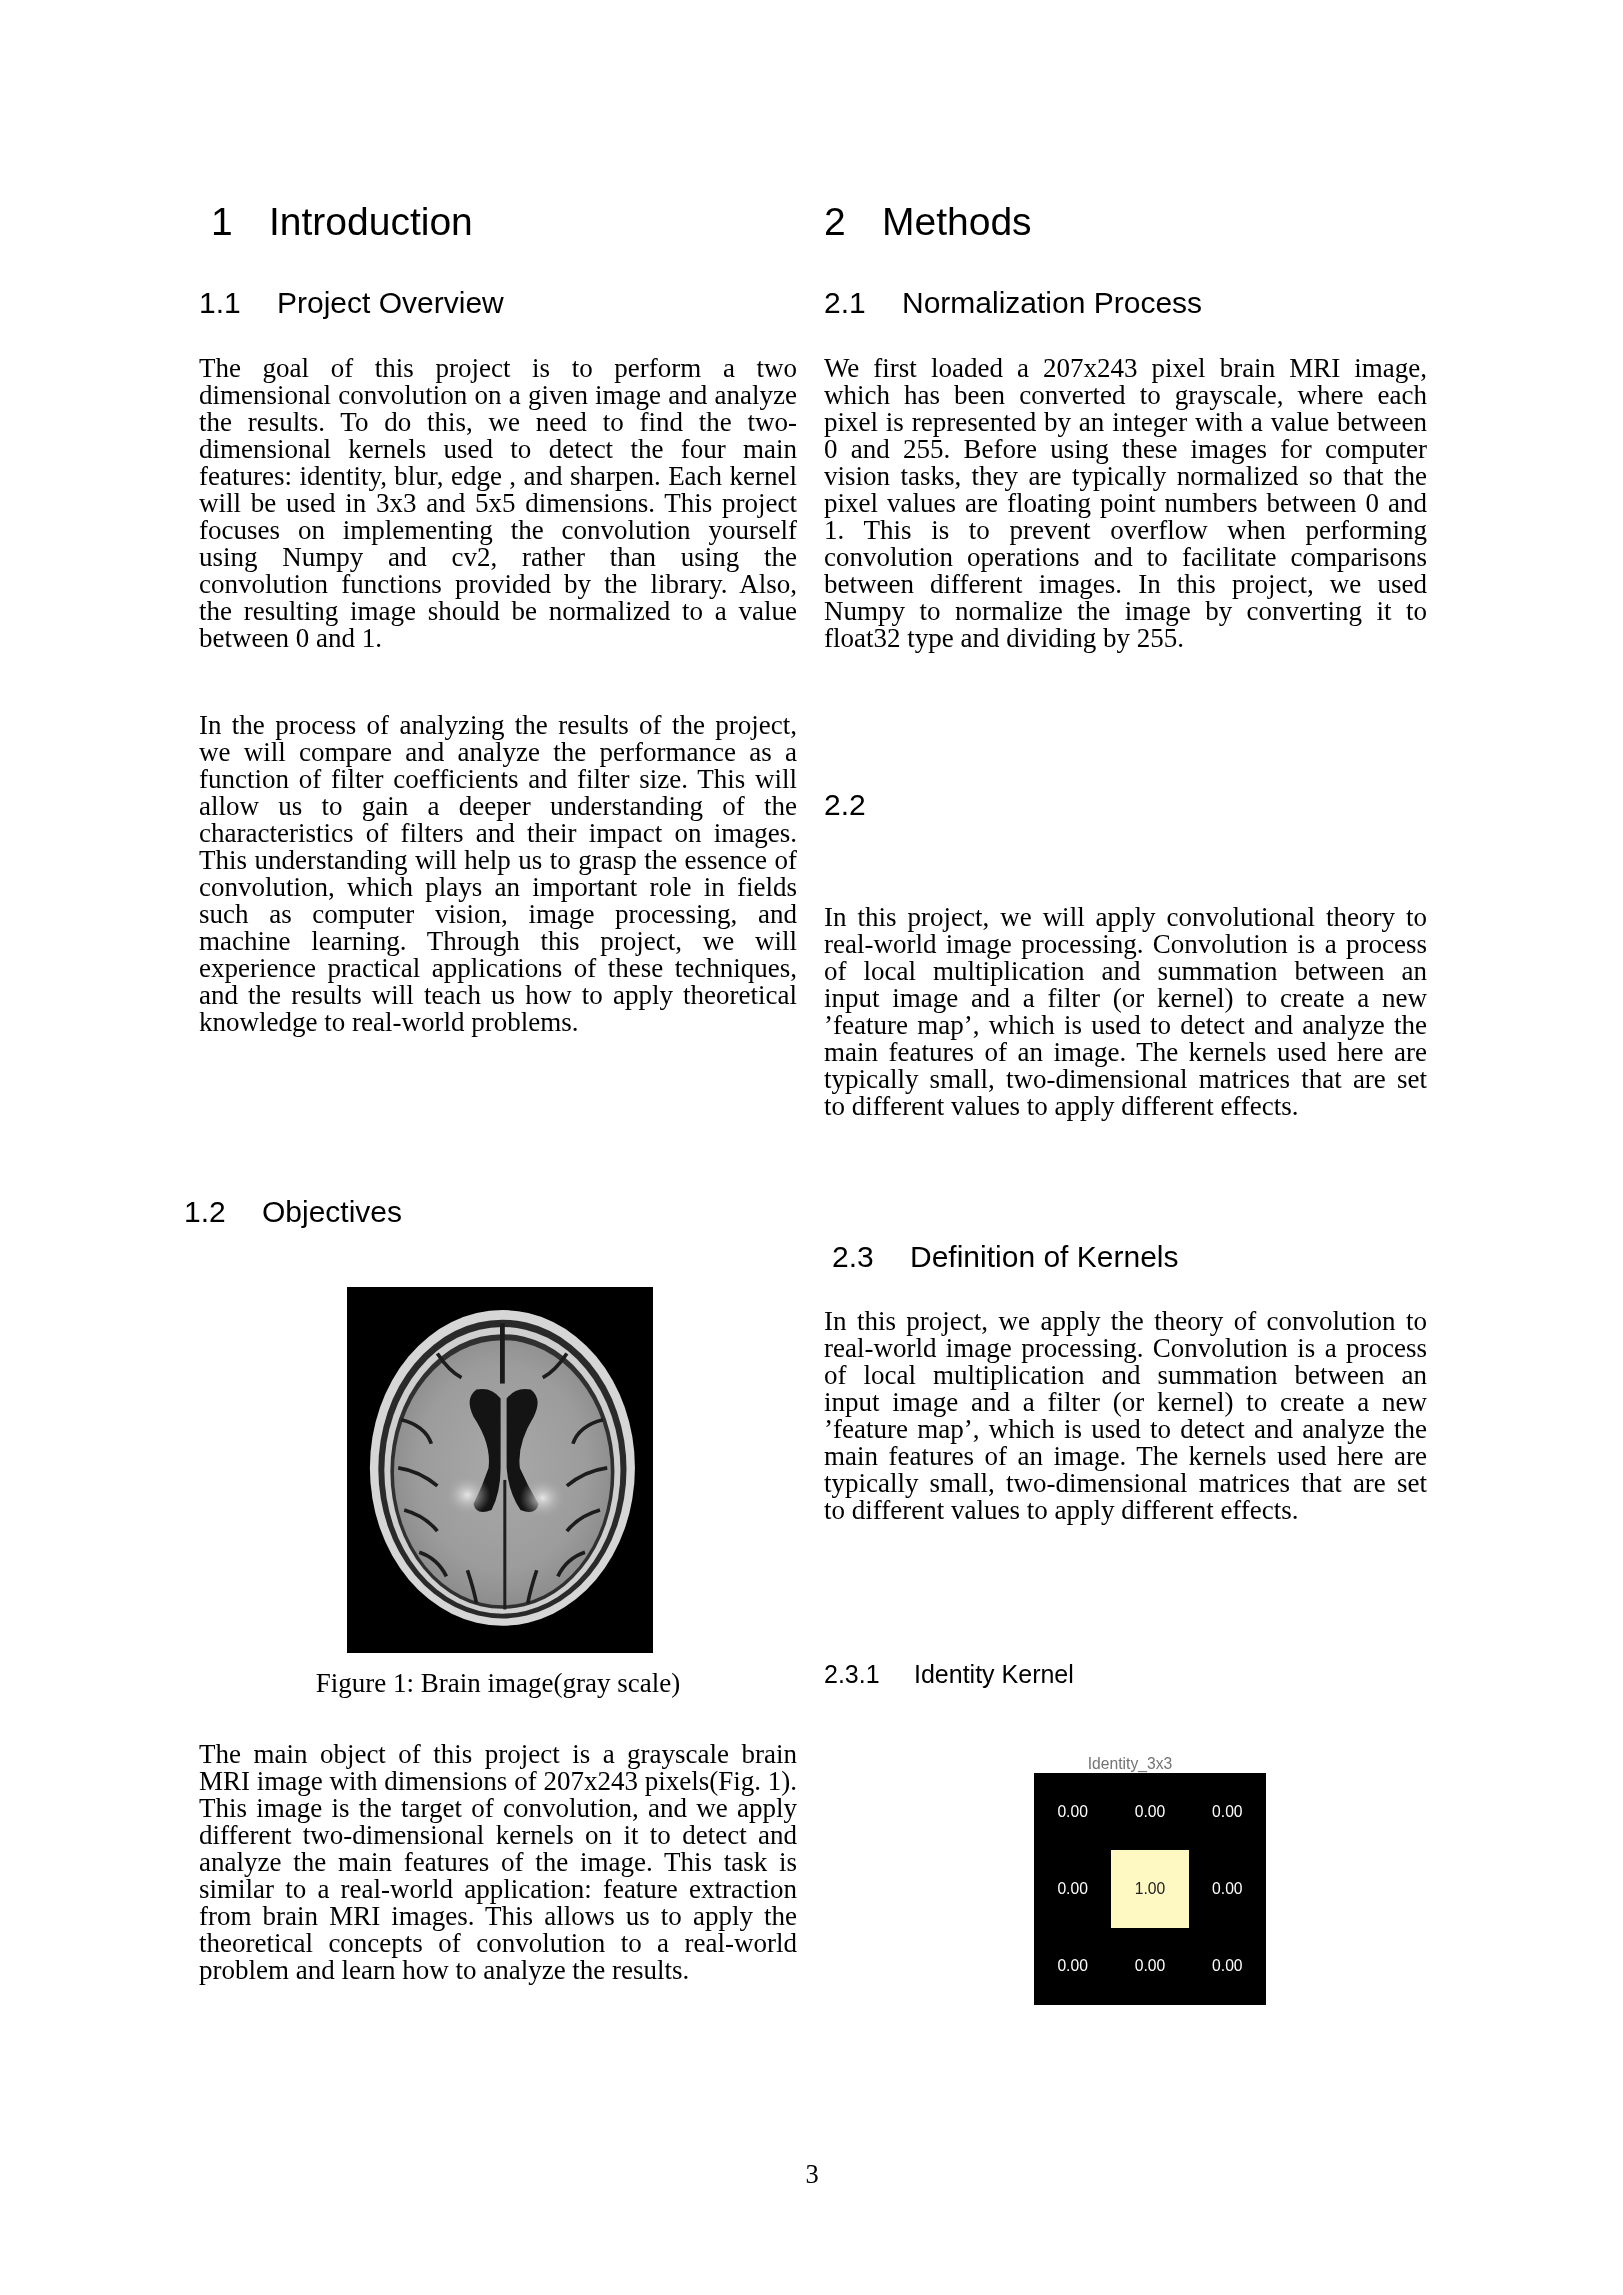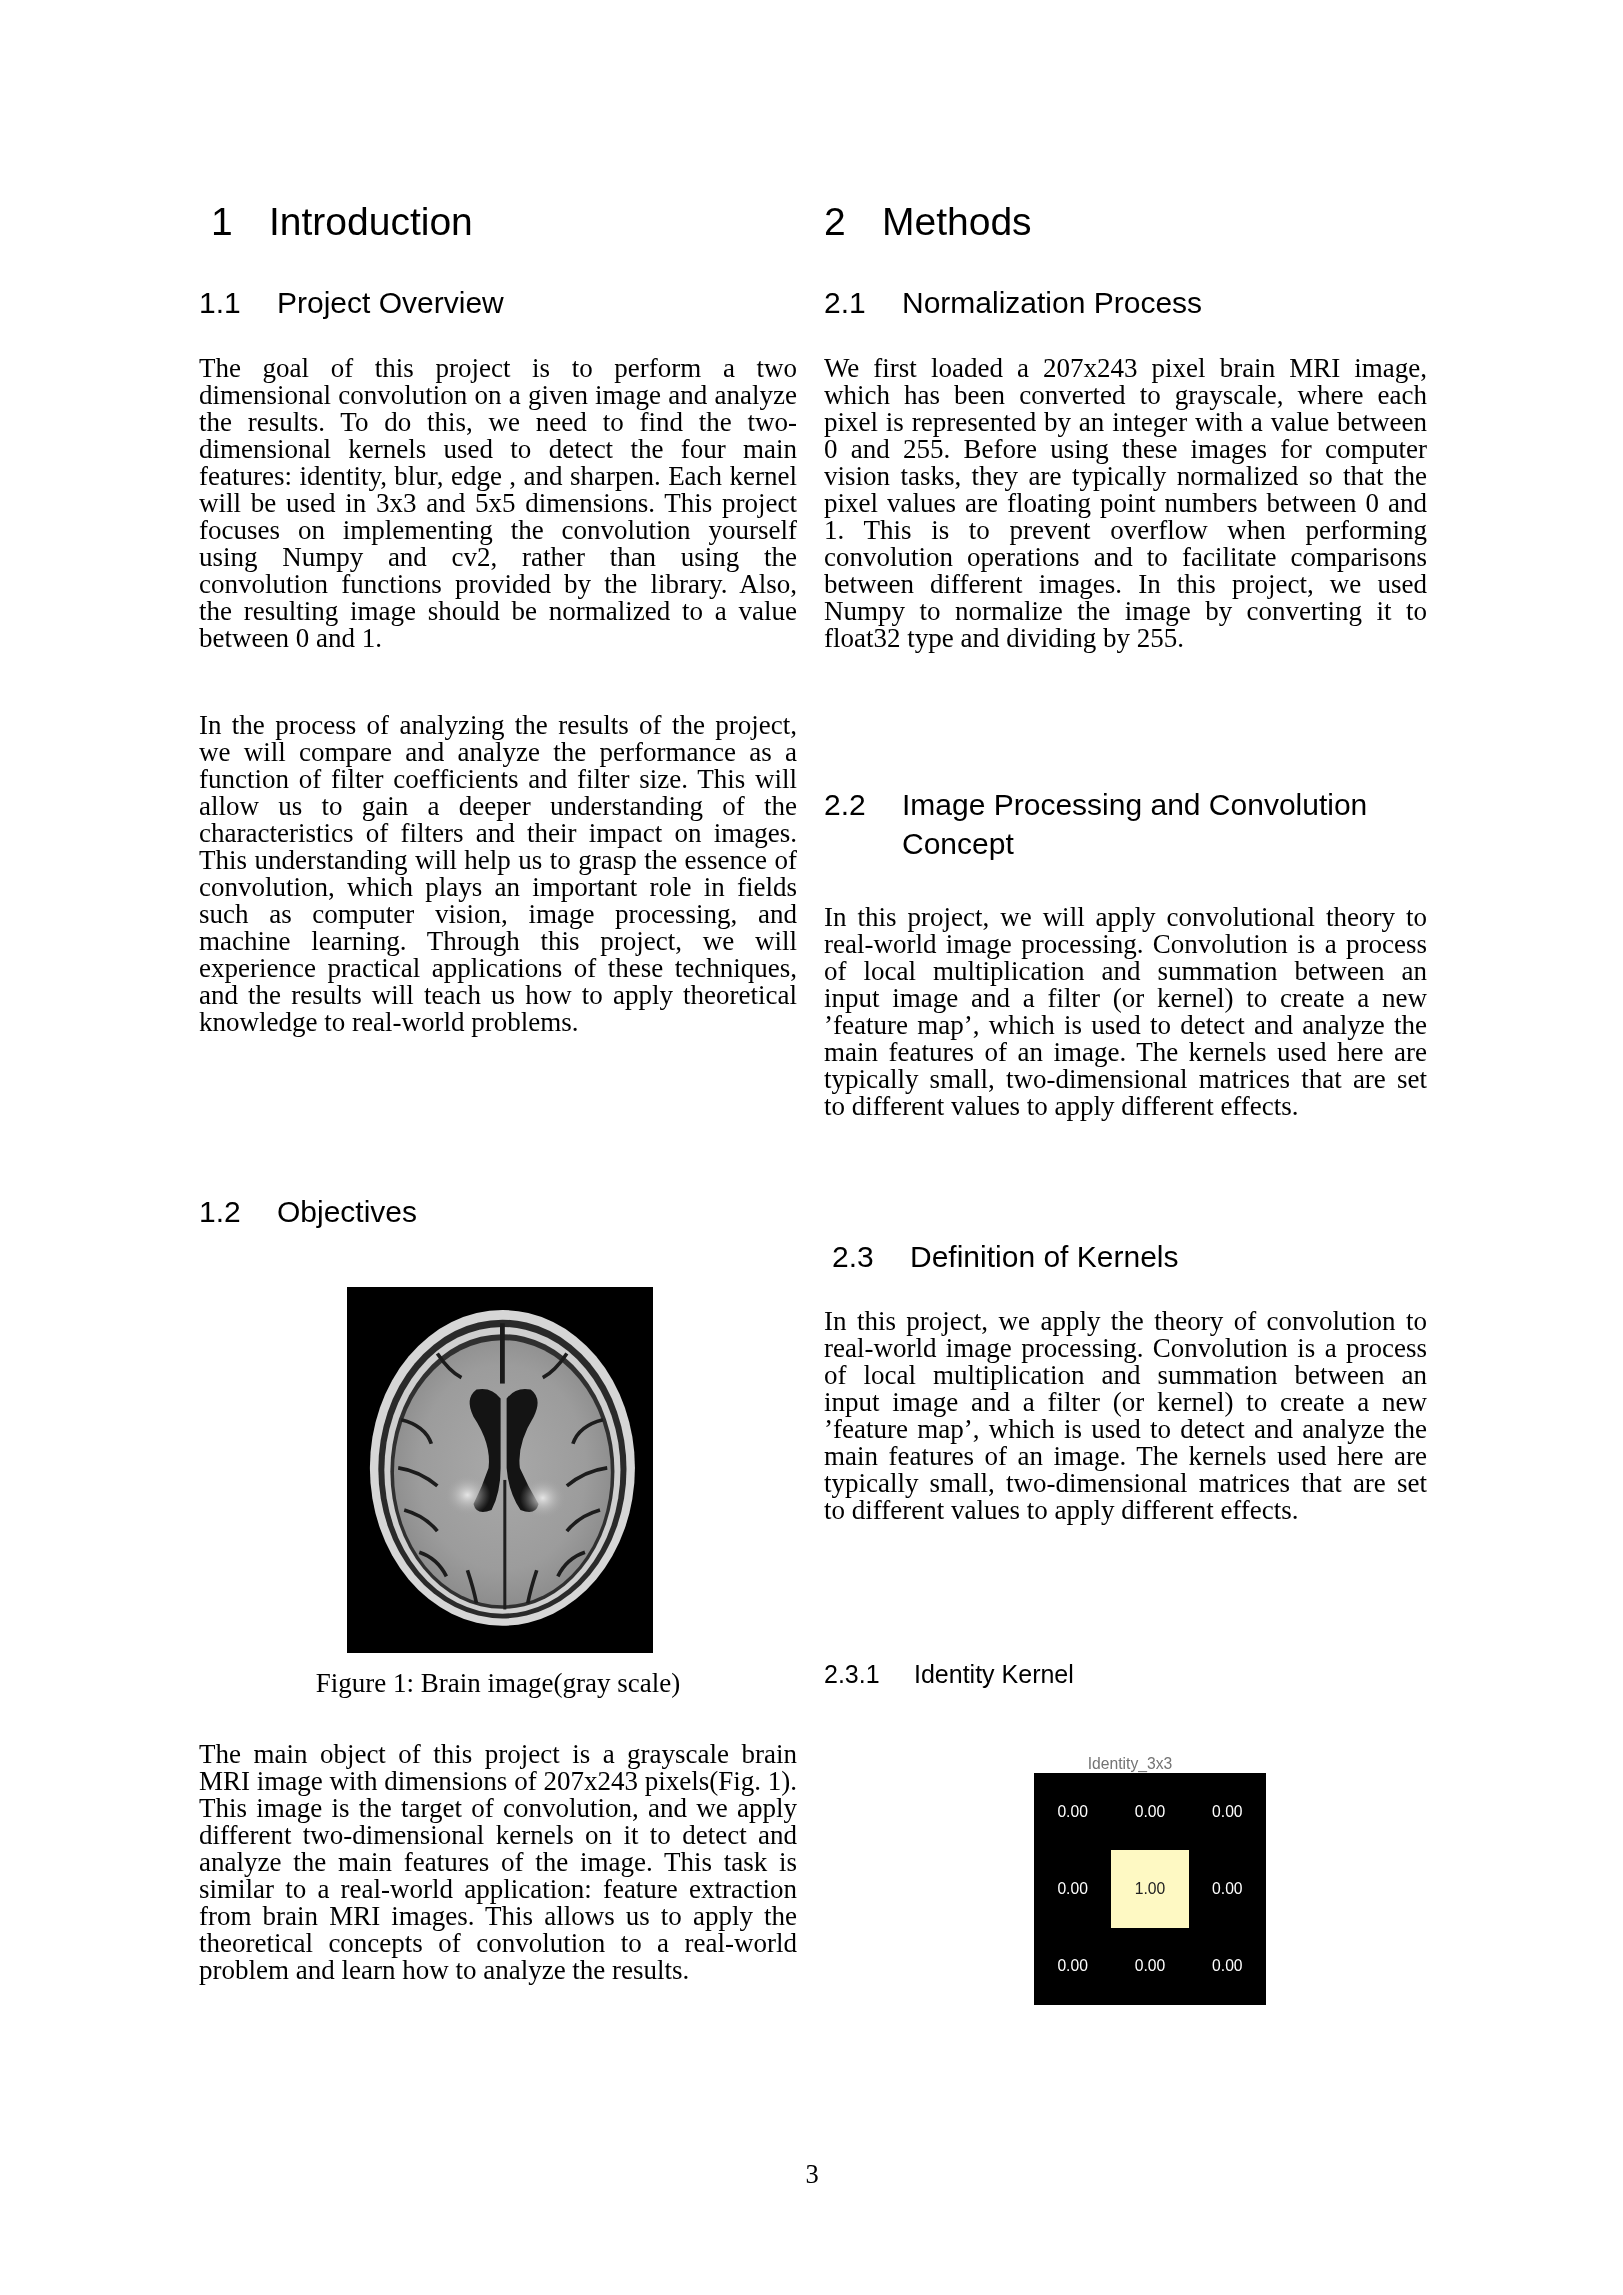--- a/index.html
+++ b/index.html
@@ -57,21 +57,21 @@
   <span class="num">1</span><span>Introduction</span>
 </h1>
 
 <h2 class="abs subsec" style="left:199px; top:283px;">
   <span class="num">1.1</span><span>Project Overview</span>
 </h2>
 
 <p class="abs body col-left" style="top:355px;">The goal of this project is to perform a two dimensional convolution on a given image and analyze the results.  To do this, we need to find the two-dimensional kernels used to detect the four main features: identity, blur, edge , and sharpen. Each kernel will be used in 3x3 and 5x5 dimensions. This project focuses on implementing the convolution yourself using Numpy and cv2, rather than using the convolution functions provided by the library. Also, the resulting image should be normalized to a value between 0 and 1.</p>
 <p class="abs body col-left" style="top:712px;">In the process of analyzing the results of the project, we will compare and analyze the performance as a function of filter coefficients and filter size. This will allow us to gain a deeper understanding of the characteristics of filters and their impact on images. This understanding will help us to grasp the essence of convolution, which plays an important role in fields such as computer vision, image processing, and machine learning.  Through this project, we will experience practical applications of these techniques, and the results will teach us how to apply theoretical knowledge to real-world problems.</p>
 
-<h2 class="abs subsec" style="left:199px; top:1192px;">
+<h2 class="abs subsec" style="left:184px; top:1192px;">
   <span class="num">1.2</span><span>Objectives</span>
 </h2>
 
 <div class="abs figure-img" style="left:347px; top:1287px; width:306px; height:366px;">
   <svg width="306" height="366" viewBox="0 0 508 607">
     <defs>
       <radialGradient id="tissue" cx="50%" cy="48%" r="55%">
         <stop offset="0%" stop-color="#a9a9a9"></stop>
         <stop offset="70%" stop-color="#9c9c9c"></stop>
         <stop offset="100%" stop-color="#8a8a8a"></stop>
@@ -124,21 +124,20 @@
 </h1>
 
 <h2 class="abs subsec" style="left:824px; top:283px;">
   <span class="num">2.1</span><span>Normalization Process</span>
 </h2>
 
 <p class="abs body col-right" style="top:355px;">We first loaded a 207x243 pixel brain MRI image, which has been converted to grayscale, where each pixel is represented by an integer with a value between 0 and 255.  Before using these images for computer vision tasks, they are typically normalized so that the pixel values are floating point numbers between 0 and 1. This is to prevent overflow when performing convolution operations and to facilitate comparisons between different images. In this project, we used Numpy to normalize the image by converting it to float32 type and dividing by 255.</p>
 
 <h2 class="abs subsec wrap" style="left:824px; top:785px; width:603px;">
   <span class="num">2.2</span>
-    <span class="ttl">Image Processing and Convolution Concept</span>
 </h2>
 
 <p class="abs body col-right" style="top:904px;">In this project, we will apply convolutional theory to real-world image processing.  Convolution is a process of local multiplication and summation between an input image and a filter (or kernel) to create a new ’feature map’, which is used to detect and analyze the main features of an image.  The kernels used here are typically small, two-dimensional matrices that are set to different values to apply different effects.</p>
 
 <h2 class="abs subsec" style="left:832px; top:1237px;">
   <span class="num">2.3</span><span>Definition of Kernels</span>
 </h2>
 
 <p class="abs body col-right" style="top:1308px;">In this project, we apply the theory of convolution to real-world image processing.  Convolution is a process of local multiplication and summation between an input image and a filter (or kernel) to create a new ’feature map’, which is used to detect and analyze the main features of an image.  The kernels used here are typically small, two-dimensional matrices that are set to different values to apply different effects.</p>
 

